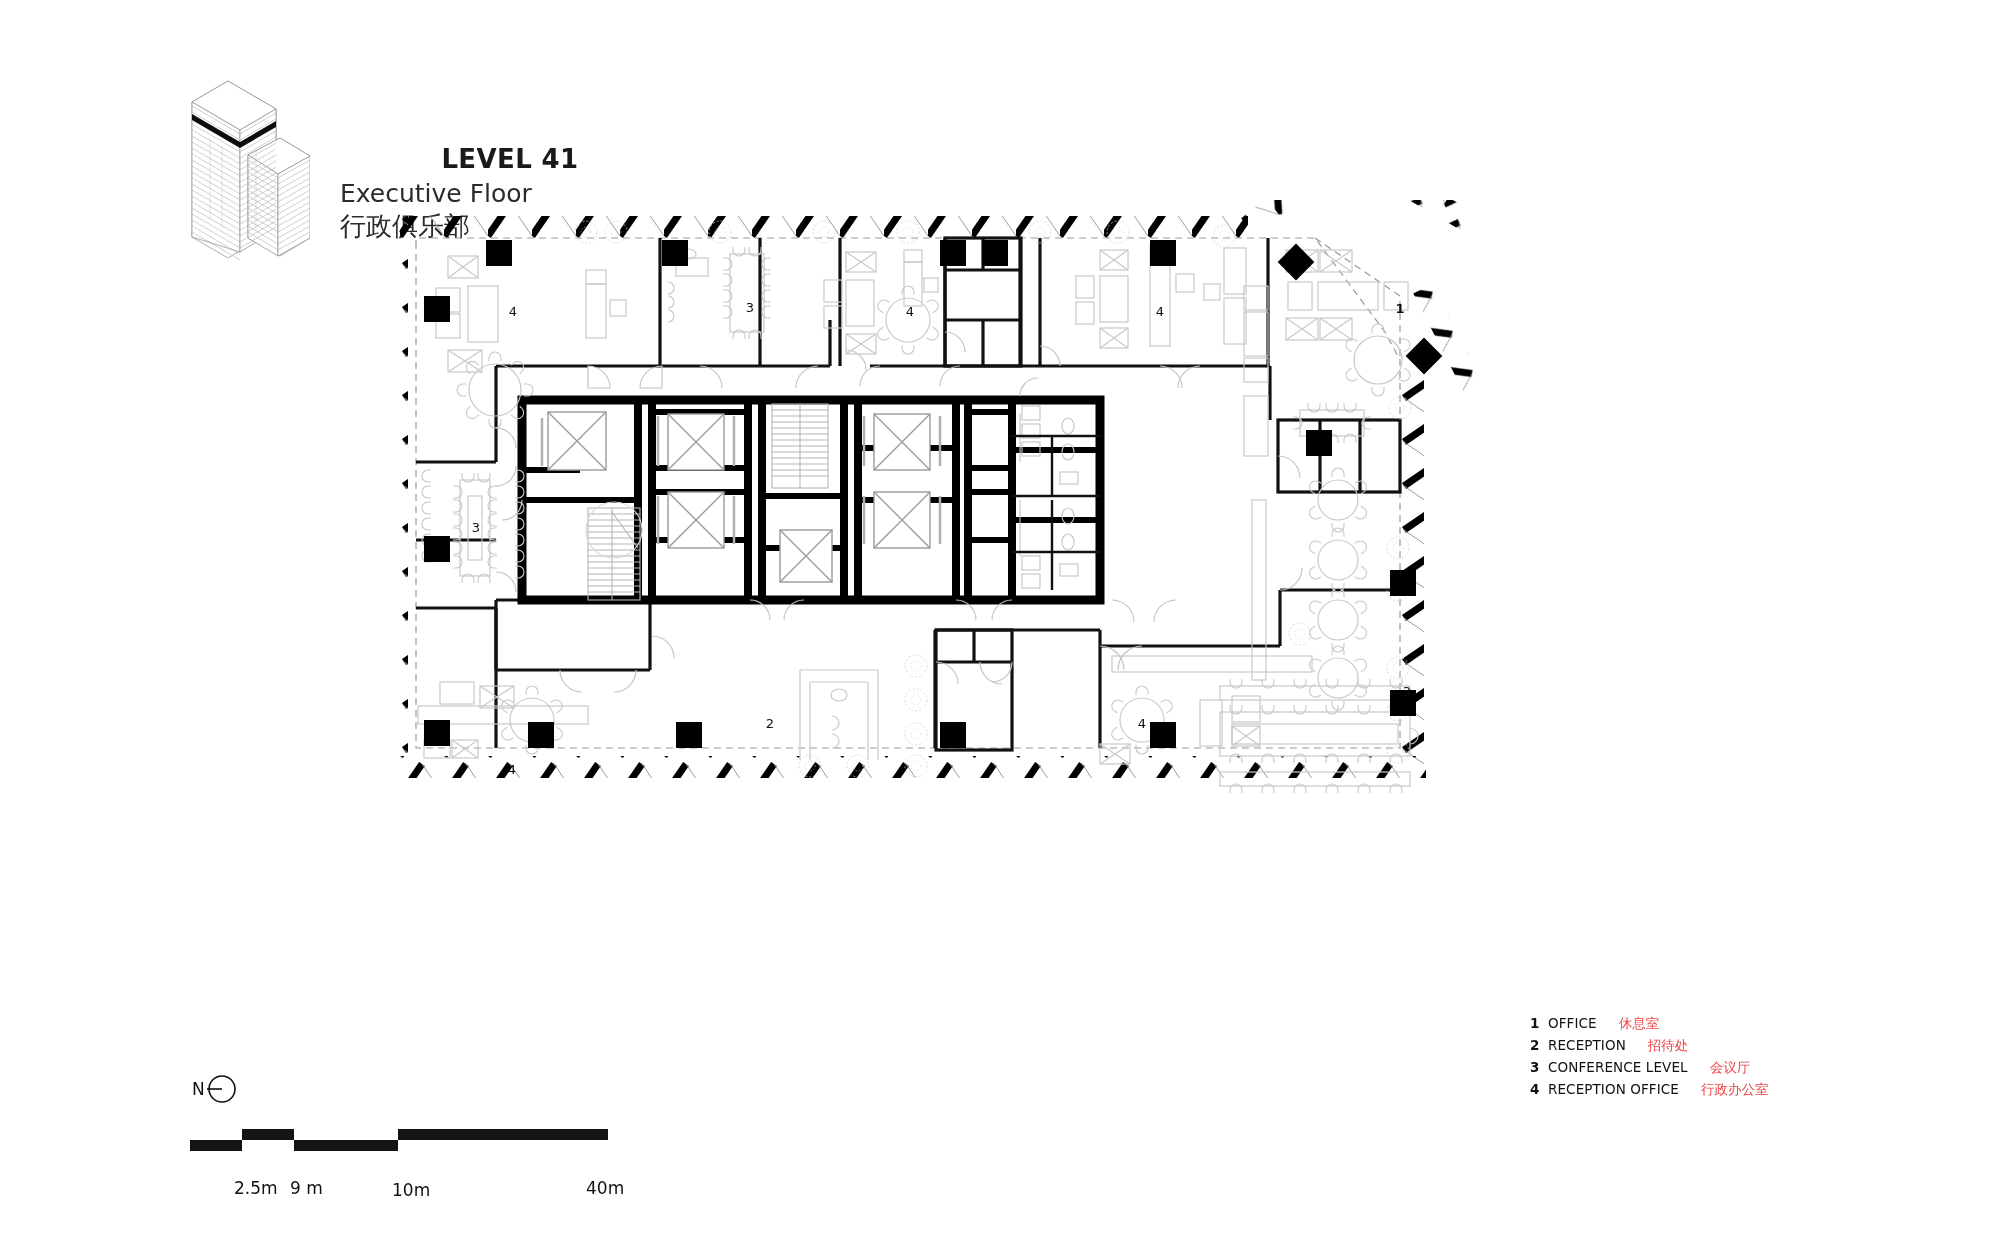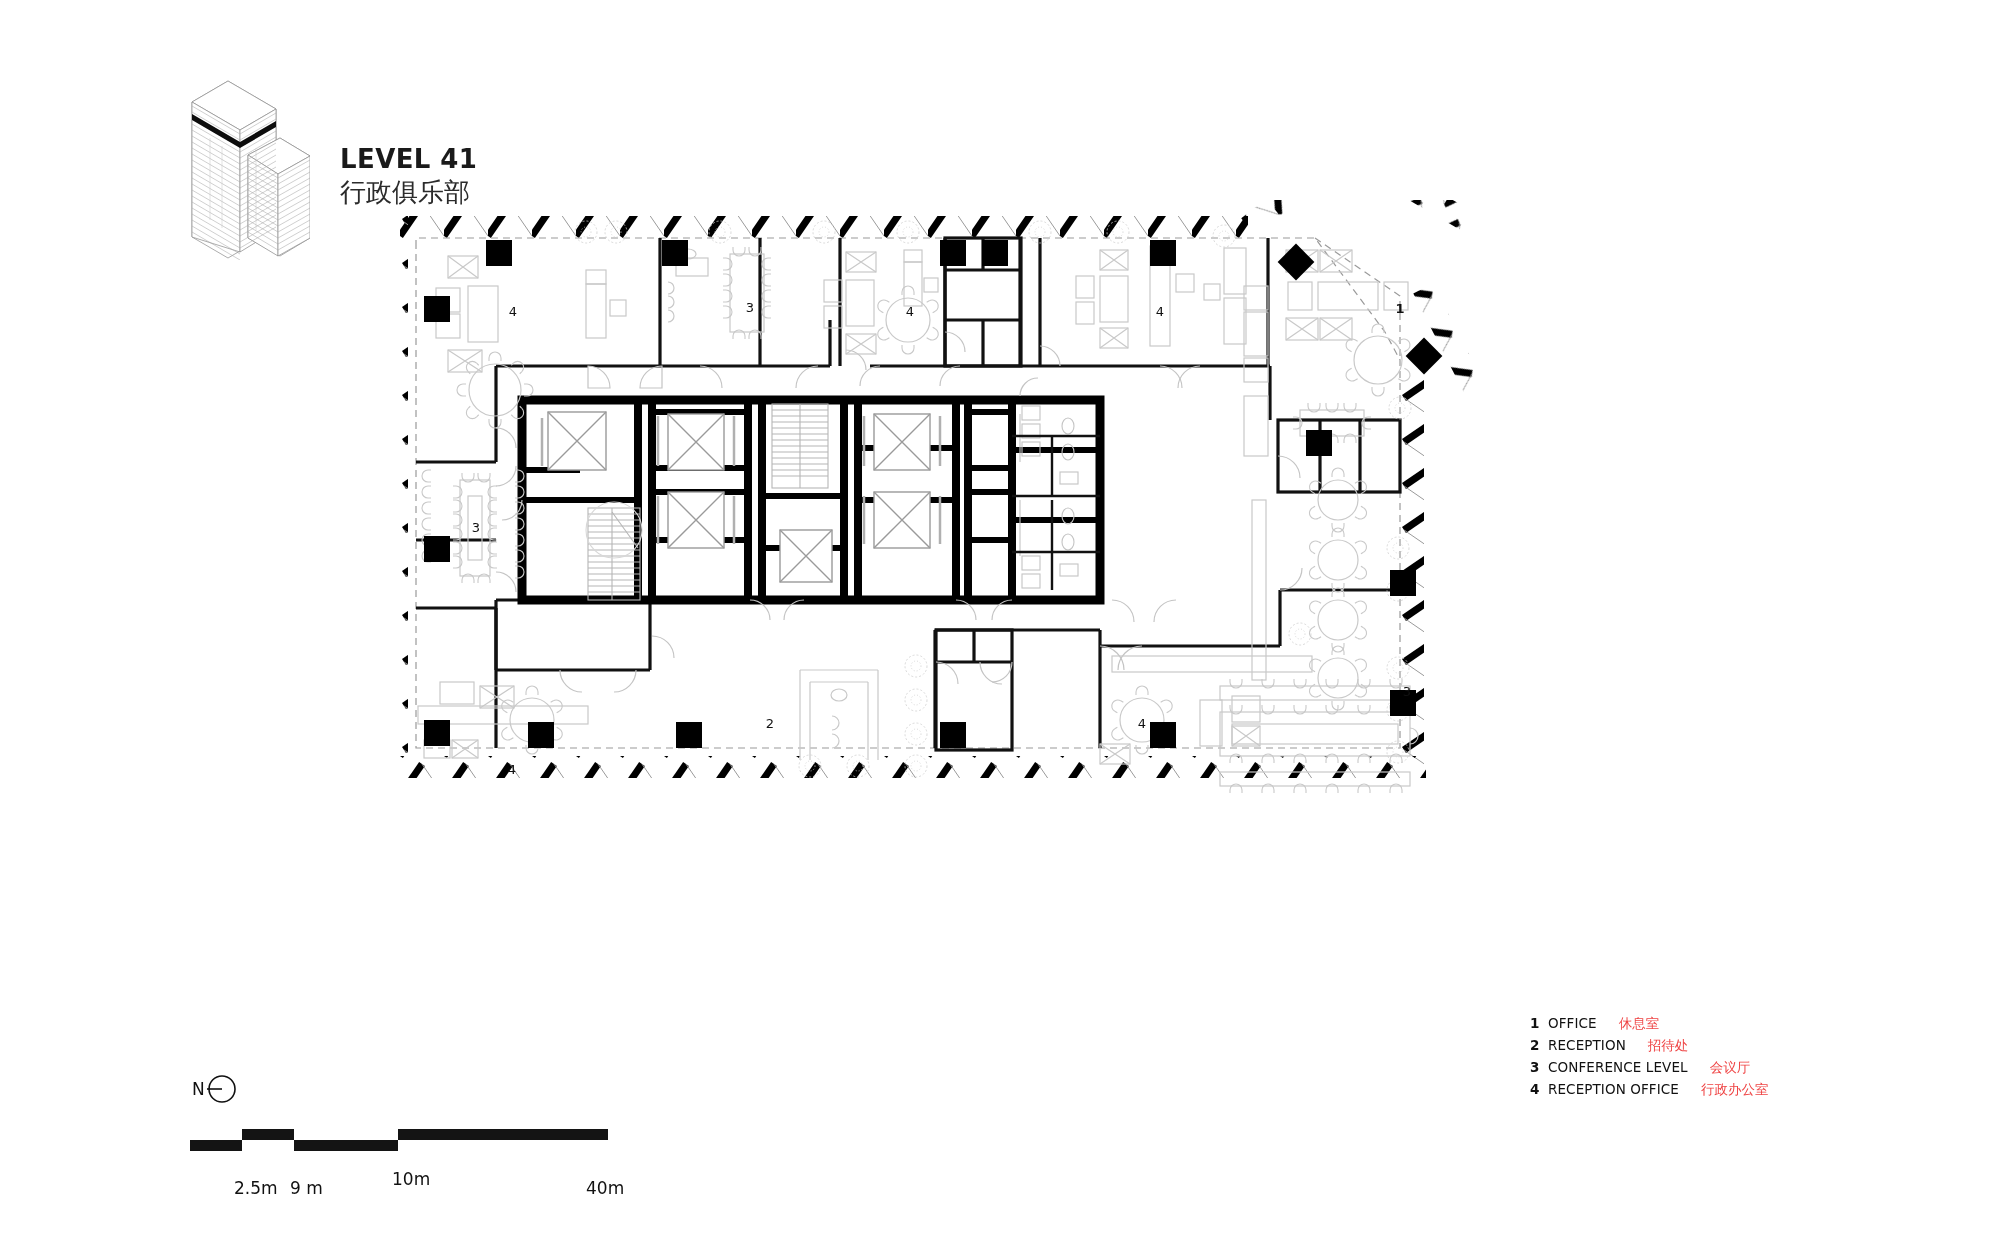--- a/index.html
+++ b/index.html
@@ -27,20 +27,21 @@
     position: absolute;
     left: 170px; top: 115px;
     width: 340px;
   }
   #level-title {
     font-size: 26px;
     font-weight: bold;
     letter-spacing: 0.4px;
     color: #1a1a1a;
     line-height: 1.15;
+    text-align: center;
   }
   #floor-subtitle {
     font-size: 25px;
     font-weight: normal;
     color: #2b2b2b;
     line-height: 1.25;
     margin-top: 3px;
   }
   #floor-subtitle-cn {
     font-size: 26px;
@@ -212,20 +213,21 @@
 
     <g stroke="#c4c4c4" stroke-width="0.5" fill="none">
       <path d="M40,108 L40,190"></path>
         <path d="M52,116 L52,198"></path>
       <path d="M86,118 L86,200"></path>
     </g>
   </svg>
 
   <div id="title-text">
     <div id="level-title">LEVEL 41</div>
+    <div id="floor-subtitle">Executive Floor</div>
     <div id="floor-subtitle-cn">行政俱乐部</div>
   </div>
 </div>
 
 <div id="floorplan-wrap">
 <svg id="floorplan-svg" width="1220" height="760" viewBox="0 0 1220 760">
 
   <defs>
 
     <pattern id="zz-h" width="44" height="40" patternUnits="userSpaceOnUse">
@@ -881,15 +883,15 @@
   <svg id="scale-graphic" viewBox="0 0 470 52">
 
     <rect x="0" y="22" width="52" height="11" fill="#141414"></rect>
     <rect x="52" y="11" width="52" height="11" fill="#141414"></rect>
     <rect x="104" y="22" width="104" height="11" fill="#141414"></rect>
     <rect x="208" y="11" width="210" height="11" fill="#141414"></rect>
   </svg>
 
   <div class="scale-label" style="left:44px;  top:108px;">2.5m</div>
   <div class="scale-label" style="left:100px; top:108px;">9 m</div>
-  <div class="scale-label" style="left:202px; top:99px;">10m</div>
+  <div class="scale-label" style="left:202px; top:110px;">10m</div>
   <div class="scale-label" style="left:396px; top:108px;">40m</div>
 </div>
 
 </body></html>

